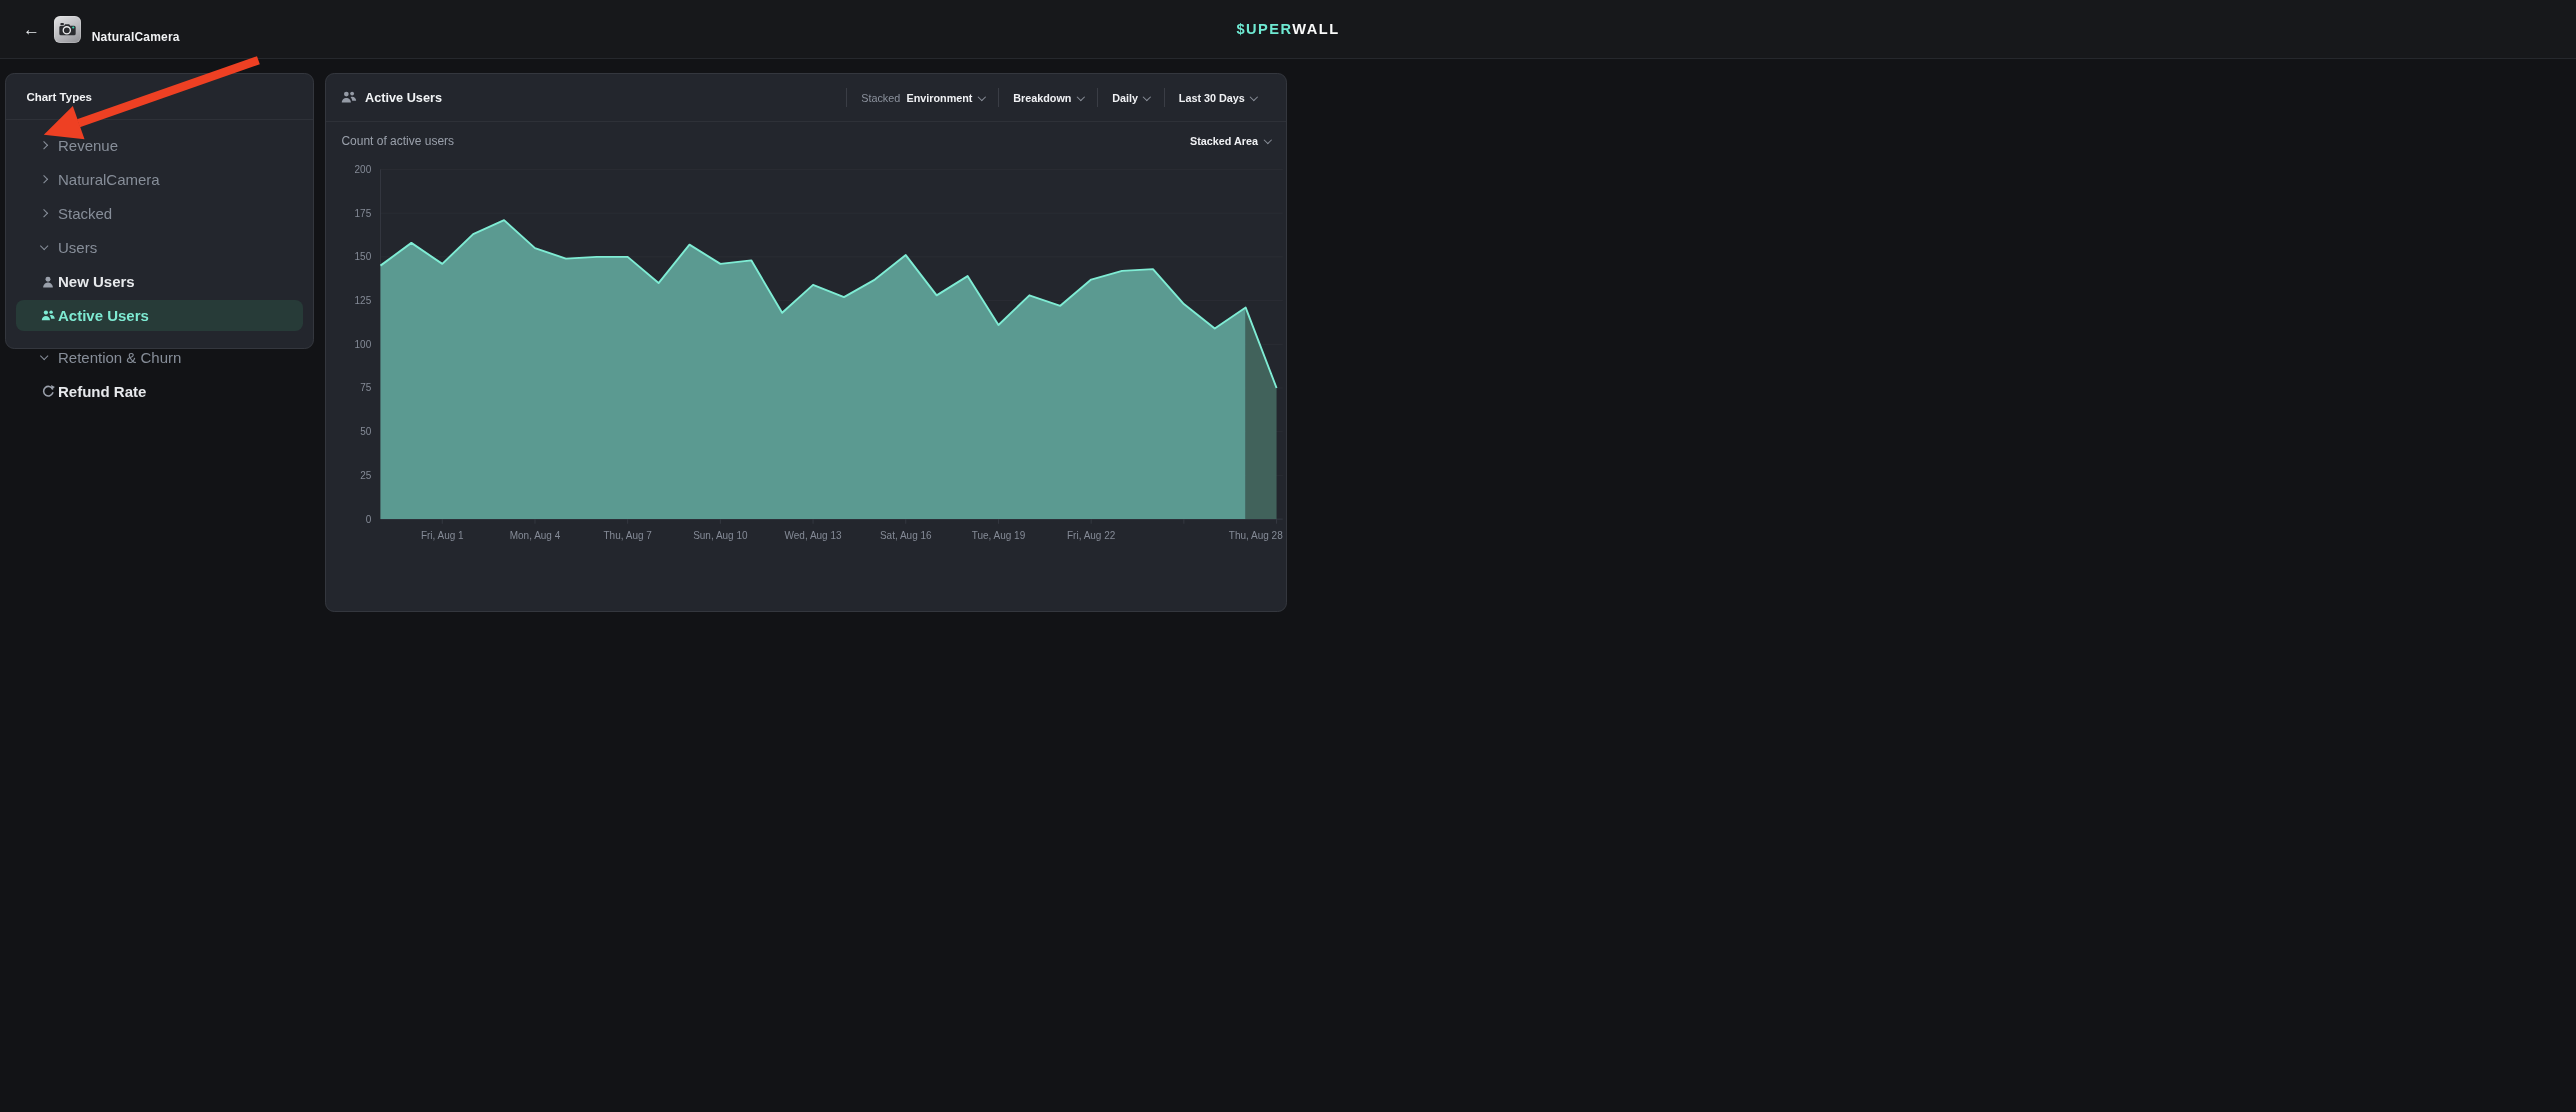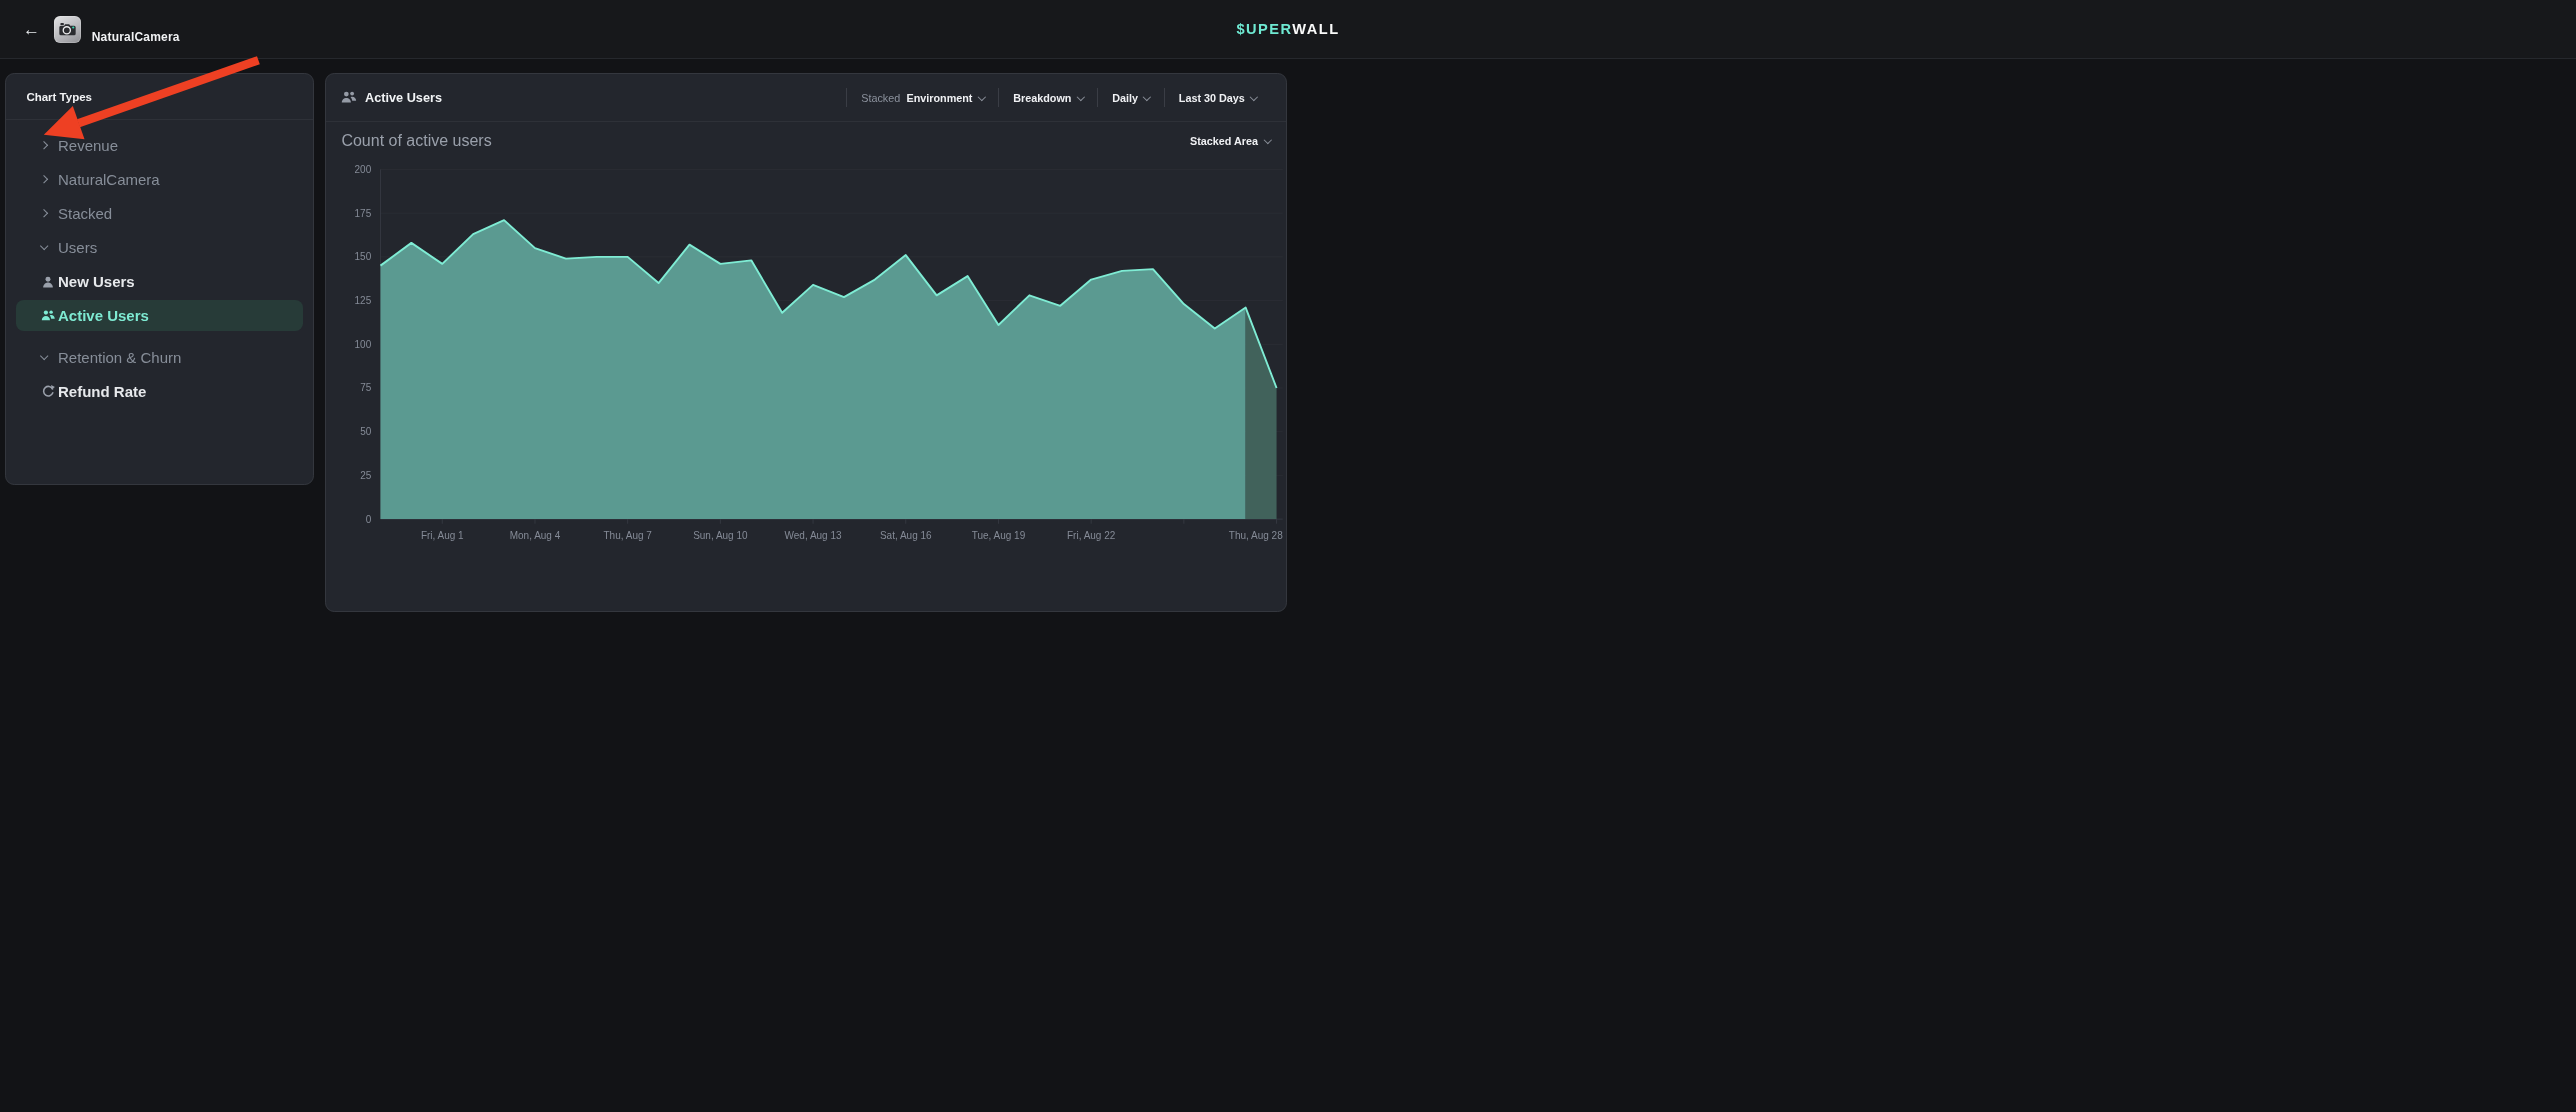--- a/index.html
+++ b/index.html
@@ -9,21 +9,21 @@
   .back-btn{background:none;border:none;color:#e9ebee;font-size:17px;line-height:1;cursor:pointer;
     padding:4.6px 7.7px;margin-right:6.2px;}
   .app-icon{width:27px;height:27px;border-radius:6.2px;background:linear-gradient(150deg,#e4e4e6 0%,#b9b9bd 55%,#8f8f94 100%);
     display:flex;align-items:center;justify-content:center;margin-right:10.8px;box-shadow:inset 0 0 0 0.8px rgba(255,255,255,.25);}
   .app-name{color:#f1f2f4;font-size:12px;font-weight:600;letter-spacing:0.2px;margin-top:16px;}
   .logo{position:absolute;left:50%;top:50%;transform:translate(-50%,-50%);font-size:14.6px;font-weight:800;
     letter-spacing:1.5px;white-space:nowrap;}
   .logo .p1{color:#6fe9d2;} .logo .p2{color:#fafafa;margin-top:36px;}
 
   .panel{position:absolute;background:#23262d;border:0.8px solid #34373e;border-radius:9.2px;box-sizing:border-box;}
-  .sidebar{left:5.4px;top:73px;width:309px;height:412px;}
+  .sidebar{left:5.4px;top:73px;width:309px;height:276px;}
   .sidebar-title{height:46px;display:flex;align-items:center;padding:0 20px;color:#f2f3f5;
     font-size:11.5px;font-weight:700;border-bottom:0.8px solid #2e3138;box-sizing:border-box;}
   .rows{padding-top:8.5px;}
   .srow{height:34px;display:flex;align-items:center;padding-left:24.6px;margin:0 10px;border-radius:7.7px;
     cursor:pointer;box-sizing:border-box;}
   .srow .ic{width:17px;display:flex;align-items:center;justify-content:flex-start;flex:0 0 17px;}
   .srow .lbl{font-size:15px;}
   .srow.group{color:#878e99;} .srow.group .lbl{font-weight:500;}
   .srow.child{color:#e7e9ec;} .srow.child .lbl{font-weight:600;}
   .srow.child .ic{color:#9aa0ab;}
@@ -39,21 +39,21 @@
   .main-header{height:48px;display:flex;align-items:center;padding:0 15.4px;border-bottom:0.8px solid #2e3138;box-sizing:border-box;}
   .main-title{color:#f2f4f6;font-size:12.7px;font-weight:700;margin-left:7.7px;}
   .hicon{color:#959ba6;display:flex;align-items:center;}
   .filters{margin-left:auto;display:flex;align-items:center;height:18.5px;font-size:10.8px;}
   .fseg{display:flex;align-items:center;gap:6.2px;padding:0 14px;border-left:0.8px solid #3a3d45;height:18.5px;cursor:pointer;}
   .fseg .flabel{color:#8b919c;}
   .fseg .fval{color:#f0f1f4;font-weight:700;}
   .dchev{display:inline-block;width:4.6px;height:4.6px;border-right:1.2px solid #8a8f99;
     border-bottom:1.2px solid #8a8f99;transform:rotate(45deg);margin-top:-2.3px;}
   .subrow{height:38px;display:flex;align-items:center;padding:0 15.4px;box-sizing:border-box;}
-  .subtitle{color:#9aa0ab;font-size:16px;}
+  .subtitle{color:#9aa0ab;font-size:12px;}
   .chart-type{margin-left:auto;display:flex;align-items:center;gap:7px;cursor:pointer;}
   .chart-type .ctval{color:#f0f1f4;font-size:10.8px;font-weight:700;}
   #chart{position:absolute;left:0;top:77px;}
   #arrow-overlay{position:absolute;left:0;top:0;z-index:50;pointer-events:none;}
 </style>
 </head>
 <body>
 
 <header class="topbar">
   <button class="back-btn">←</button>

